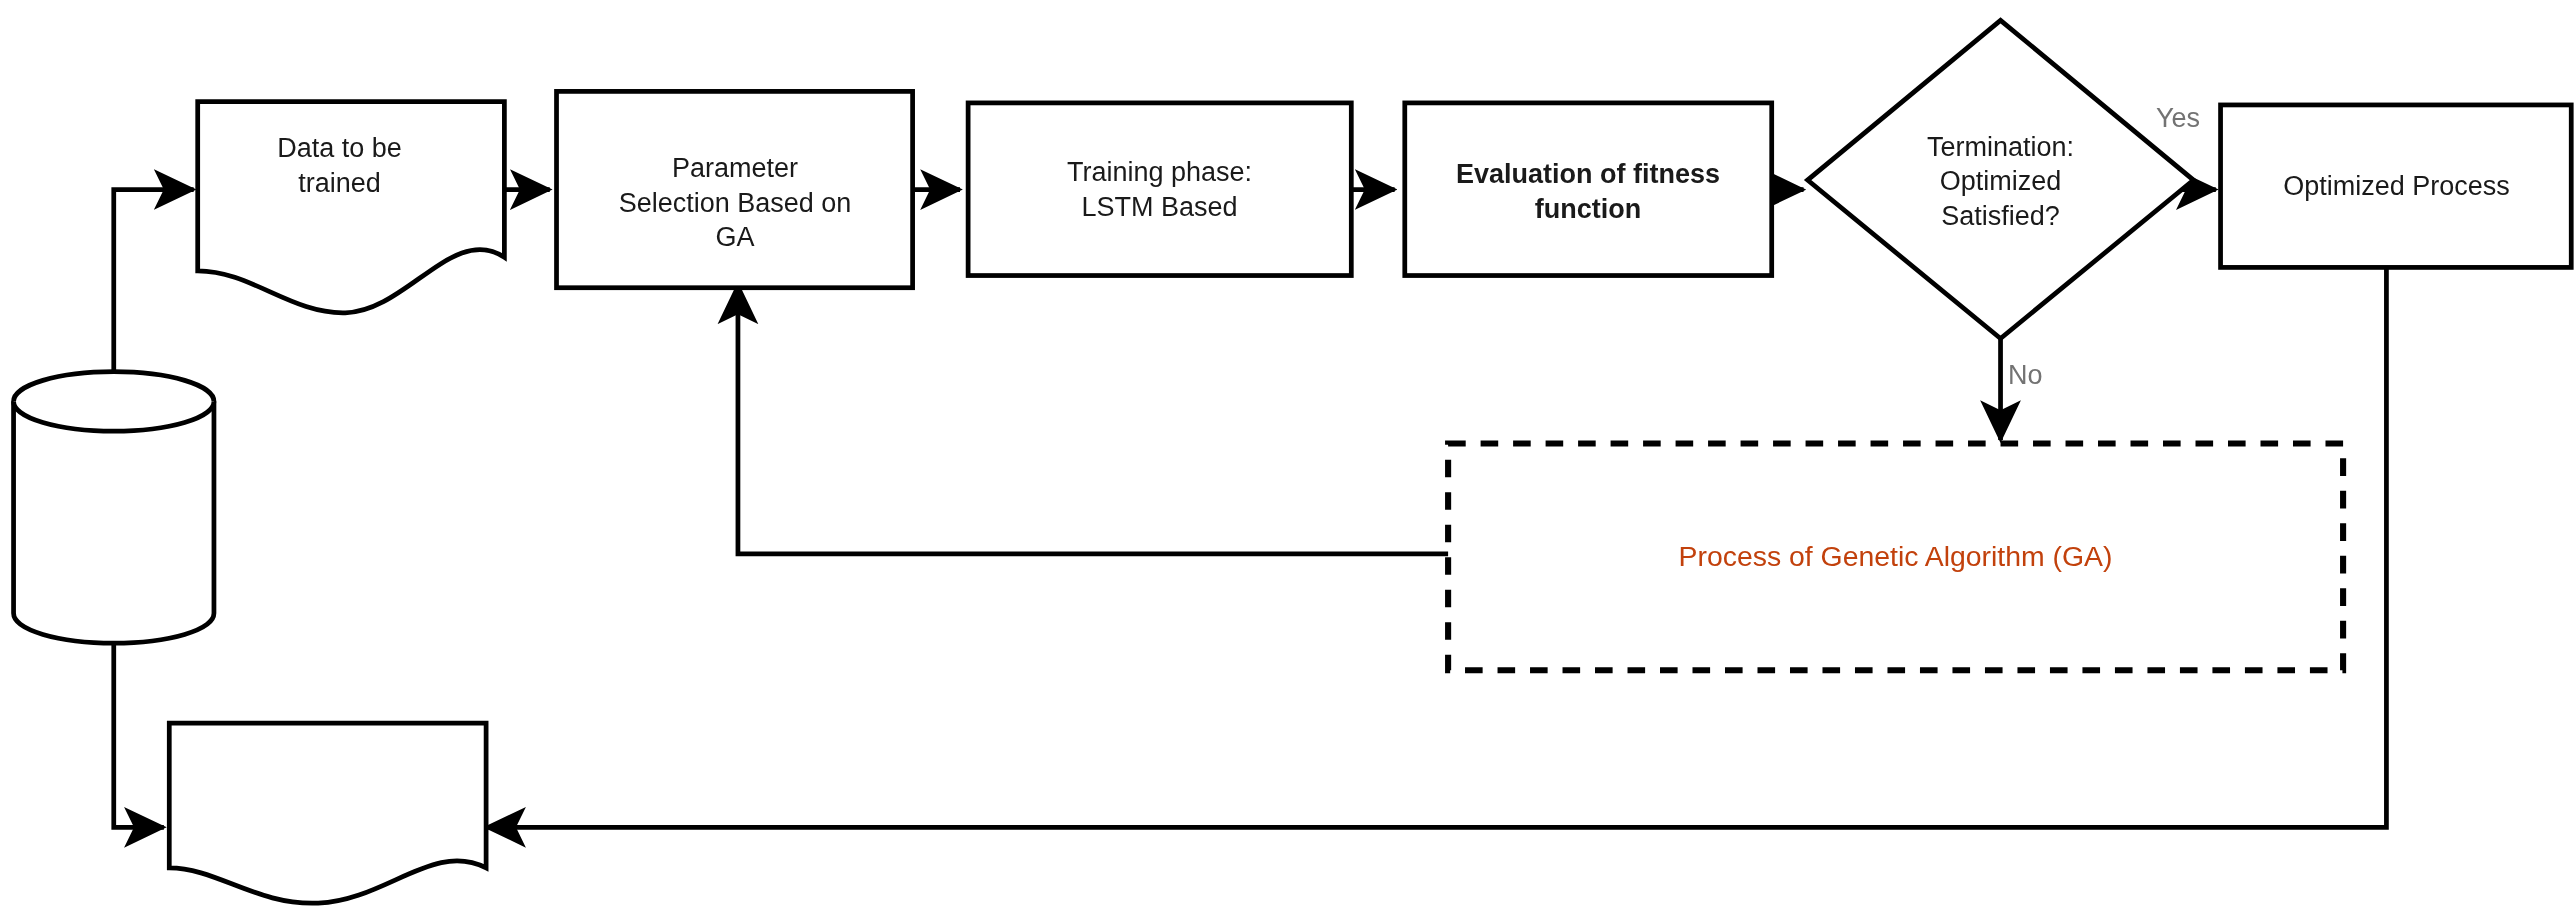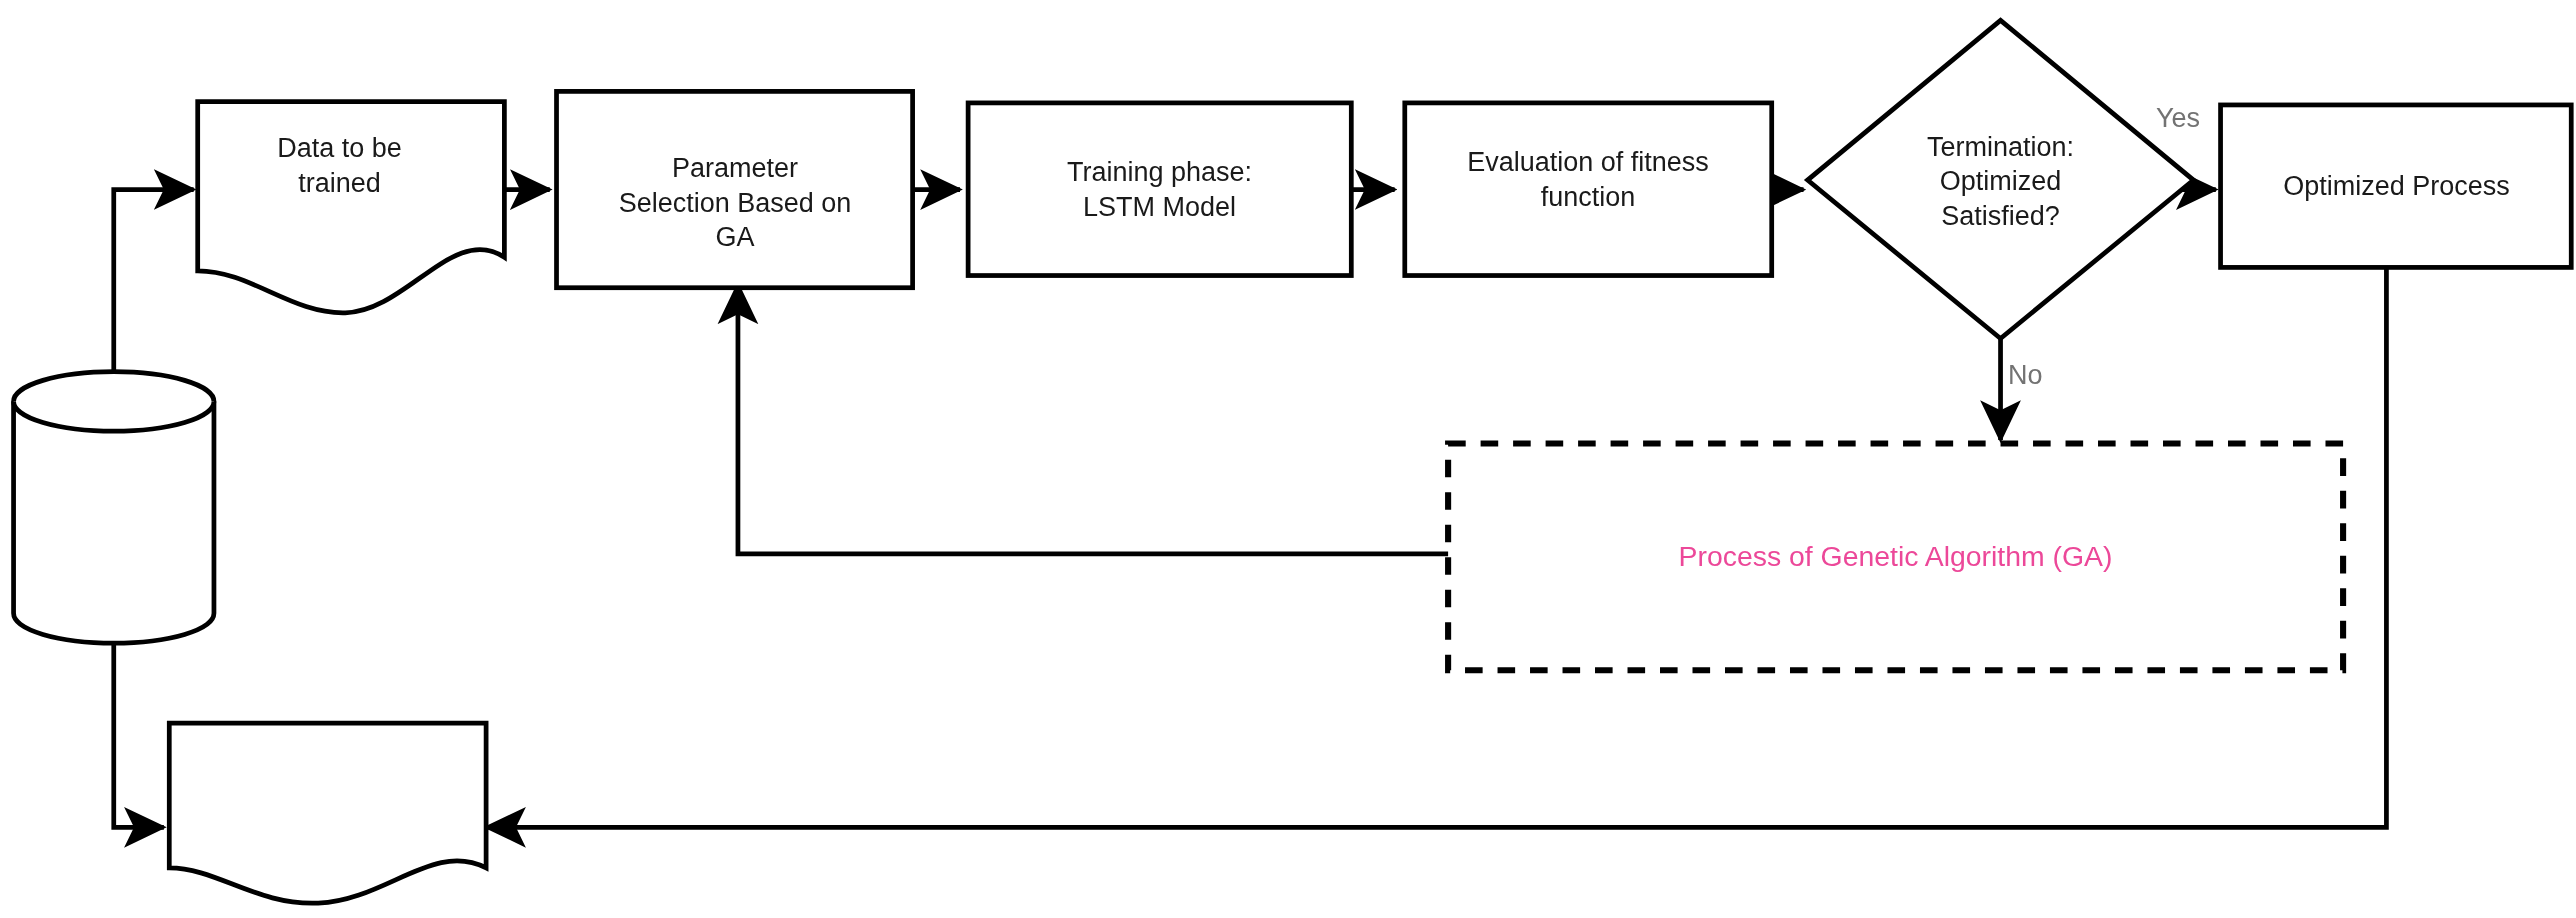--- a/index.html
+++ b/index.html
@@ -63,21 +63,21 @@
     font-size: 27px;
     line-height: 1.2;
     white-space: nowrap;
   }
   .group-label {
     position: absolute;
     display: flex;
     align-items: center;
     justify-content: center;
     text-align: center;
-    color: #ec4899;
+    color: #c2410c;
     font-size: 28.4px;
   }
 </style>
 </head>
 <body>
 
 <div id="canvas">
 
   <svg class="flow" viewBox="0 0 3805 1356">
     <defs>
@@ -145,23 +145,23 @@
 
 
   <div class="node-label" style="left:186px; top:108px; width:307px; height:115px;">Data to be
 trained</div>
 
   <div class="node-label" style="left:550px; top:105px; width:370px; height:196px;">Parameter
 Selection Based on
 GA</div>
 
   <div class="node-label" style="left:968px; top:103px; width:383px; height:173px;">Training phase:
-LSTM Model</div>
+LSTM Based</div>
 
-  <div class="node-label" style="left:1398px; top:93px; width:380px; height:173px;">Evaluation of fitness
+  <div class="node-label" style="left:1398px; top:105px; width:380px; height:173px;font-weight:bold;">Evaluation of fitness
 function</div>
 
   <div class="node-label" style="left:1843px; top:95px; width:315px; height:173px;">Termination:
 Optimized
 Satisfied?</div>
 
   <div class="node-label" style="left:2221px; top:105px; width:351px; height:162px;">Optimized Process</div>
 
   <div class="node-label group-label" style="left:1448px; top:443px; width:895px; height:227px;">Process of Genetic Algorithm (GA)</div>
 

